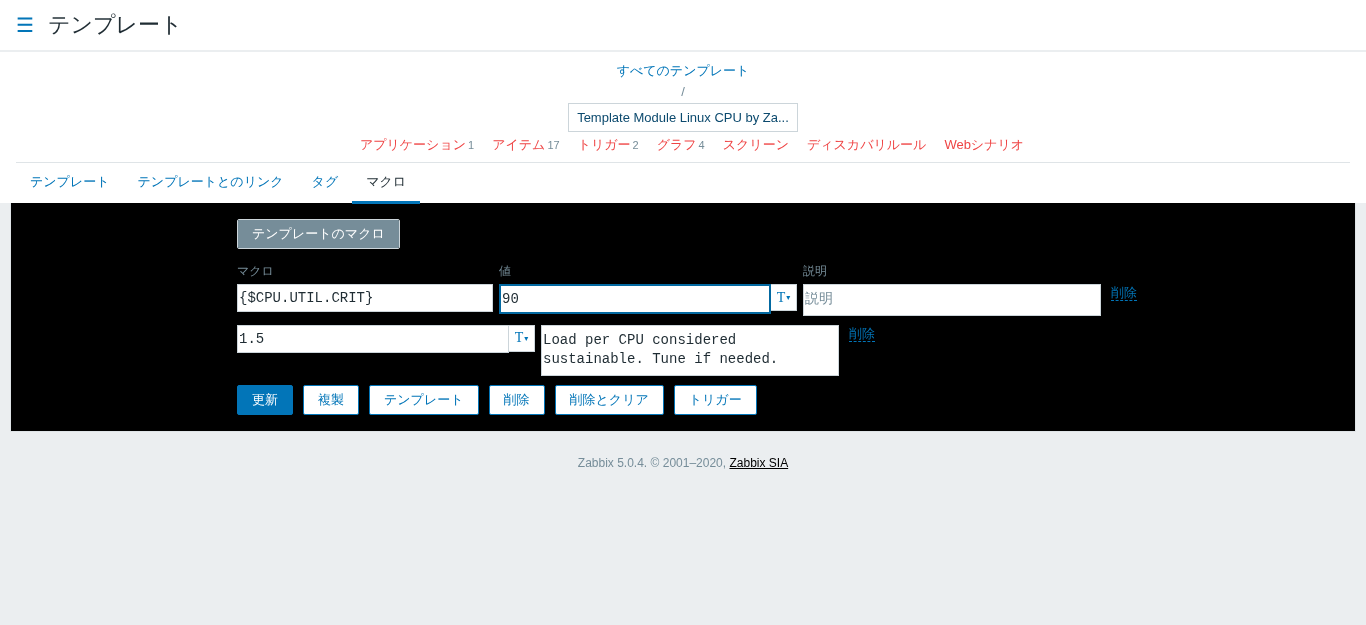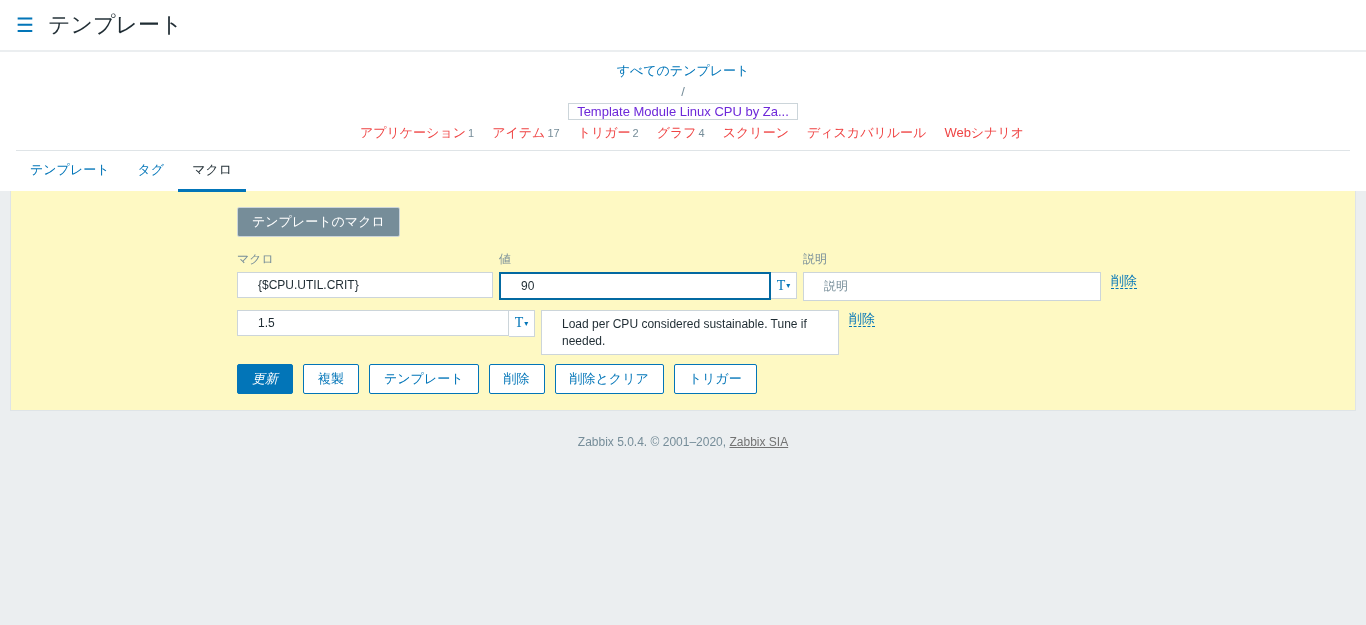--- a/index.html
+++ b/index.html
@@ -45,22 +45,22 @@
   text-decoration: none;
   font-size: 13px;
 }
 .breadcrumb-sep {
   color: #768d99;
   margin: 0 2px;
 }
 .breadcrumb-current {
   background: #fff;
   border: 1px solid #ccd5da;
-  padding: 0 8px;
-  color: #6d28d9;
+  padding: 6px 8px;
+  color: #0c4a6e;
   font-size: 13px;
   min-width: 200px;
 }
 .menu-item {
   color: #ef4444;
   text-decoration: none;
   font-size: 13px;
   margin-left: 18px;
 }
 .menu-count {
@@ -78,21 +78,21 @@
   text-decoration: none;
   cursor: pointer;
   font-size: 13px;
 }
 .tab.active {
   color: #1f2c33;
   border-bottom: 3px solid #0275b8;
   margin-bottom: -1px;
 }
 .content {
-  background: #fef9c3;
+  background: #000000;
   margin: 0 10px 10px 10px;
   padding: 16px;
   border: 1px solid #dfe4e7;
   border-top: none;
 }
 .content-inner {
   margin-left: 210px;
 }
 .toggle-row {
   display: inline-flex;
@@ -131,23 +131,23 @@
 .col-type { width: 26px; margin-left: 0;}
 .col-desc { width: 298px; margin-right: 10px; }
 .col-action { }
 .col-label {
   color: #768d99;
   font-size: 12px;
 }
 input[type="text"], textarea {
   width: 100%;
   border: 1px solid #ccd5da;
-  padding: 5px 20px;
-  font-size: 12px;
-  font-family: Liberation Sans, sans-serif;
+  padding: 5px 1px;
+  font-size: 14px;
+  font-family: Liberation Mono, monospace;
   color: #1f2c33;
   background: #fff;
   outline: none;
   resize: none;
 }
 textarea {
   min-height: 27px;
   line-height: 1.4;
 }
 input[type="text"]::placeholder, textarea::placeholder {
@@ -189,47 +189,47 @@
   border: 1px solid #0275b8;
   background: #fff;
   color: #0275b8;
   font-size: 13px;
   cursor: pointer;
   border-radius: 2px;
 }
 .btn.primary {
   background: #0275b8;
   color: #fff;
-  font-style: italic;
 }
 .footer {
   text-align: center;
   padding: 14px;
   color: #768d99;
   font-size: 12px;
 }
-.footer a { color: #737373; }
+.footer a { color: #000000; }
 </style>
 </head>
 <body>
 
 <div class="header">
   <span class="menu-icon">☰</span>
   <h1 class="page-title">テンプレート</h1>
 </div>
 
 <div class="subnav">
   <div class="breadcrumb-row">
     <a href="#" class="breadcrumb-link">すべてのテンプレート</a>
     <span class="breadcrumb-sep">/</span>
     <span class="breadcrumb-current">Template Module Linux CPU by Za...</span>
     <span id="top-menu-container"><a href="#" class="menu-item">アプリケーション</a><span class="menu-count">1</span><a href="#" class="menu-item">アイテム</a><span class="menu-count">17</span><a href="#" class="menu-item">トリガー</a><span class="menu-count">2</span><a href="#" class="menu-item">グラフ</a><span class="menu-count">4</span><a href="#" class="menu-item">スクリーン</a><a href="#" class="menu-item">ディスカバリルール</a><a href="#" class="menu-item">Webシナリオ</a></span>
   </div>
   <div class="tabs-row" id="tabs-container">
       <a class="tab">テンプレート</a>
+      <a class="tab">テンプレートとのリンク</a>
       <a class="tab">タグ</a>
       <a class="tab active">マクロ</a>
     </div>
 </div>
 
 <div class="content">
   <div class="content-inner">
     <div class="toggle-row">
       <button class="toggle-btn active">テンプレートのマクロ</button>
     </div>

